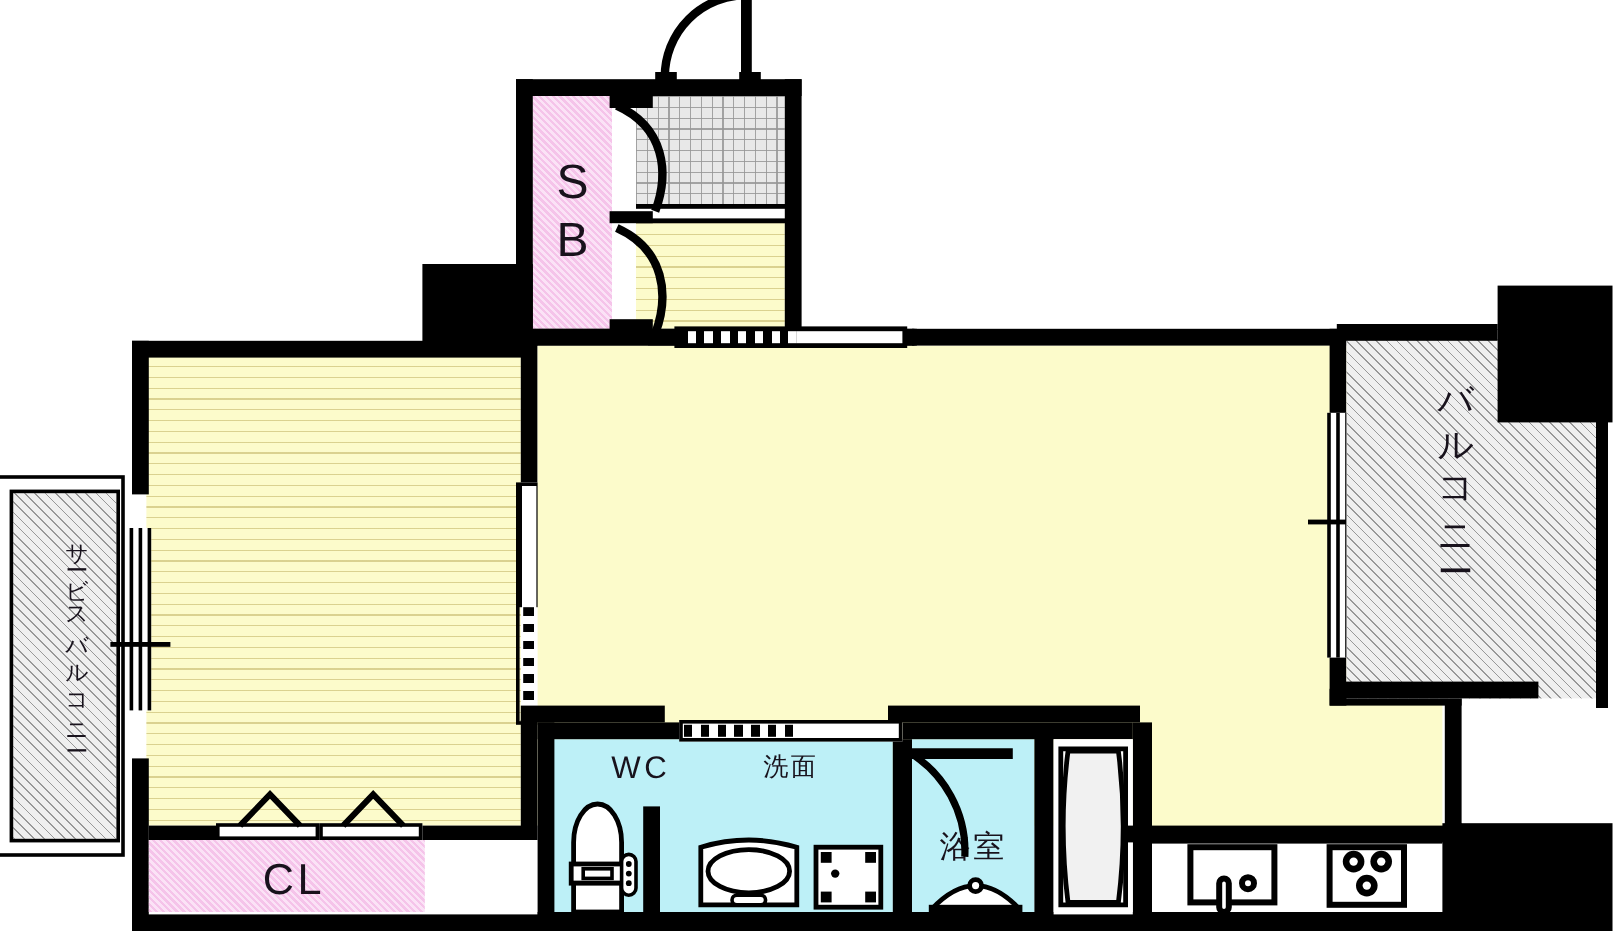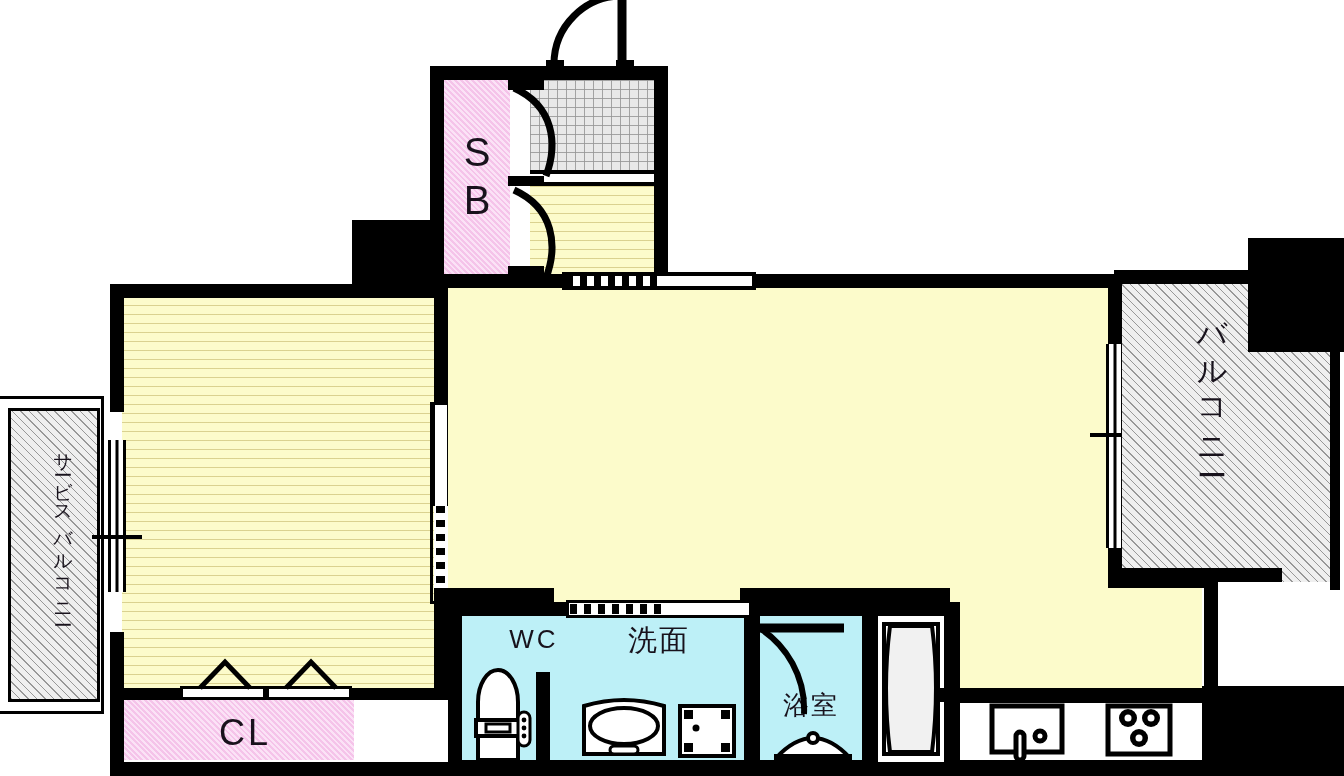--- a/index.html
+++ b/index.html
@@ -53,21 +53,21 @@
   .lbl-v{writing-mode:vertical-rl;text-orientation:upright;white-space:nowrap;}
 
   .t-ldk{font-size:54px;letter-spacing:4px;font-weight:400;}
   .t-ldk-sub{font-size:54px;letter-spacing:2px;}
   .t-room{font-size:52px;letter-spacing:3px;}
   .t-room-sub{font-size:52px;letter-spacing:1px;}
   .t-genkan{font-size:34px;letter-spacing:2px;}
   .t-sb{font-size:40px;line-height:48px;}
   .t-cl{font-size:36px;letter-spacing:3px;}
   .t-wc{font-size:26px;letter-spacing:3px;}
-  .t-wash{font-size:29px;line-height:36px;letter-spacing:2px;}
+  .t-wash{font-size:21px;line-height:36px;letter-spacing:2px;}
   .t-bath{font-size:26px;letter-spacing:2px;}
   .t-balcony{font-size:30px;letter-spacing:6px;}
   .t-svc{font-size:19px;letter-spacing:3px;}
 
   
   .win-v{background:#ffffff;border-left:3px solid #000;border-right:3px solid #000;}
   .sash-v{position:absolute;left:50%;width:3px;background:#000;transform:translateX(-50%);}
   .slide-dot-h{
     background:
       repeating-linear-gradient(to right,

